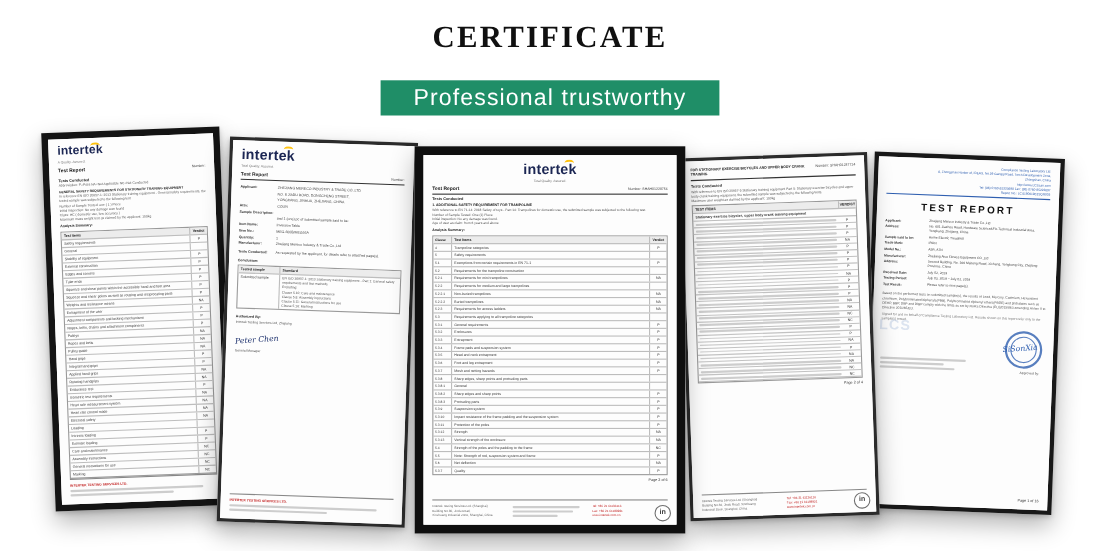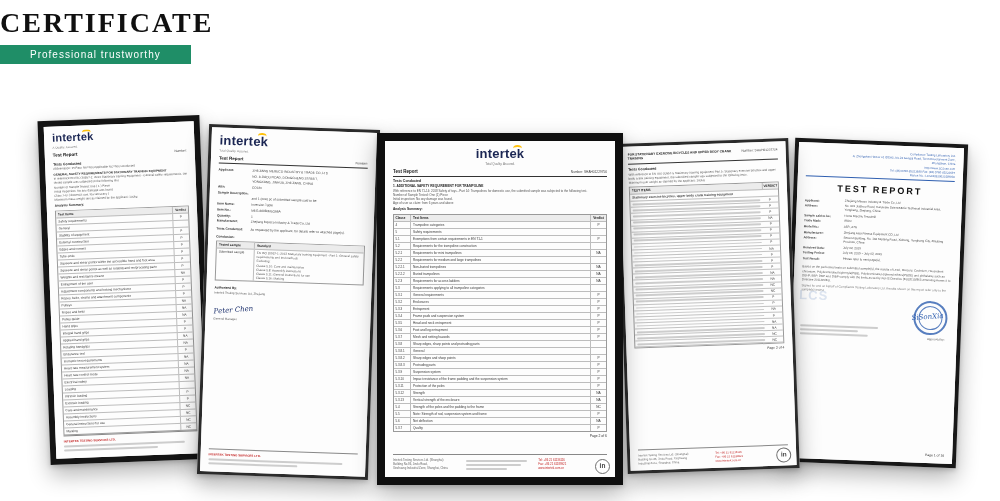--- a/index.html
+++ b/index.html
@@ -1,21 +1,21 @@
 <!DOCTYPE html>
 <html style="--banner: #1f8e67; --intertek_yellow: #ffc20e; --footer_red: #c22020; --stamp_blue: #2f5fb0;"><head>
 <meta charset="utf-8">
 <style>
   *{margin:0;padding:0;box-sizing:border-box}
   html,body{width:1000px;height:501px;background:#fff;font-family:"Liberation Sans",sans-serif;overflow:hidden;position:relative}
 
   
-  .hd{position:absolute;top:0;left:0;width:1000px;padding-top:7px;z-index:20}
+  .hd{position:absolute;top:0;left:0;width:1000px;text-align:center;padding-top:19px;z-index:20}
   .hd-title{font-family:"Liberation Serif",serif;font-size:28px;font-weight:bold;letter-spacing:2px;color:#101010}
-  .hd-banner{display:inline-block;margin-top:6px;background:var(--banner,#1f8e67);color:#fff;font-size:10px;letter-spacing:1px;padding:4px 30px}
+  .hd-banner{display:inline-block;margin-top:22px;background:var(--banner,#1f8e67);color:#fff;font-size:21px;letter-spacing:1px;padding:4px 30px}
 
   
   .docs{position:absolute;inset:0}
   .doc{position:absolute;background:#fff;box-shadow:0 10px 22px rgba(0,0,0,.30),0 2px 5px rgba(0,0,0,.18)}
   .inner{width:100%;height:100%;background:#fdfdfd;display:flex;flex-direction:column;overflow:hidden;position:relative}
 
   .doc1{left:44px;top:118px;width:162px;height:344px;transform:rotate(-2.2deg);z-index:3;border:6px solid #141414}
   .doc2{left:203px;top:127px;width:171px;height:350px;transform:rotate(2deg);z-index:4;border:3px solid #2b2b2b}
   .doc3{left:377px;top:133px;width:246px;height:352px;z-index:6;border:8px solid #0f0f0f}
   .doc4{left:622px;top:141px;width:172px;height:330px;transform:rotate(-2deg);z-index:4;border:3px solid #2b2b2b}

